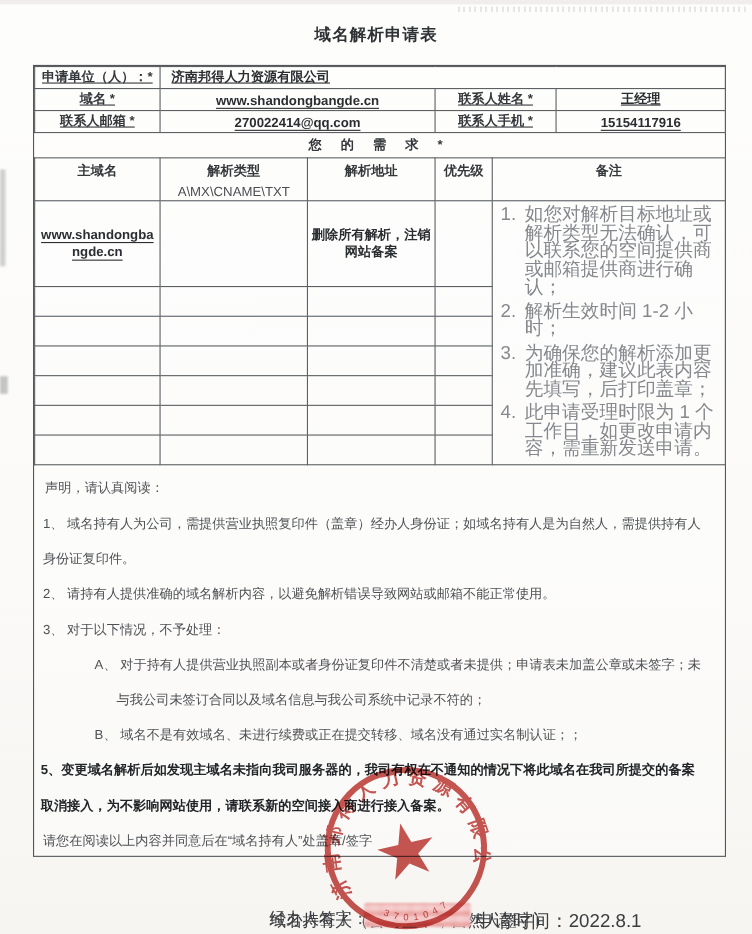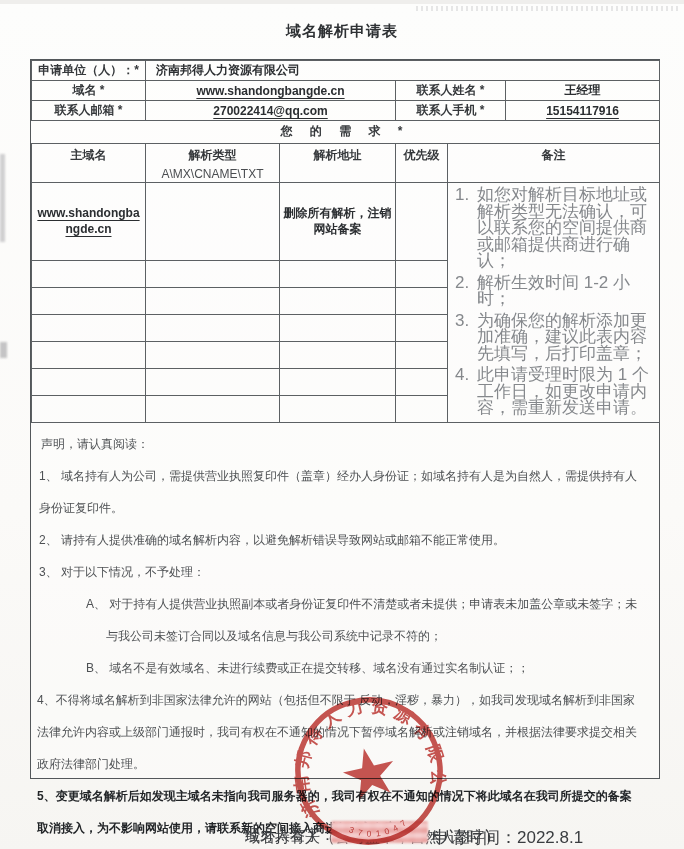--- a/index.html
+++ b/index.html
@@ -42,21 +42,21 @@
     border: 1px solid #53575a;
     background: rgba(255,255,255,.35);
   }
 
   table { border-collapse: collapse; width: 100%; table-layout: fixed; }
   td {
     border: 1px solid #5c6063;
     font-size: 12px; text-align: center; vertical-align: middle;
     overflow: hidden; padding: 1px 2px;
   }
-  .t-info td { height: 17px; }
+  .t-info td { height: 17px; text-decoration: underline; }
   .t-info .lbl { font-weight: bold; color: #35383b; }
   .t-info .val { font-weight: bold; color: #2b2e31; }
   .t-info .val-left { text-align: left; padding-left: 10px; }
   .u { text-decoration: underline; text-underline-offset: 3px; }
 
   .needs-title {
     height: 22px; line-height: 21px; text-align: center;
     font-size: 12px; font-weight: bold; color: #35383b; letter-spacing: 7px;
   }
 
@@ -72,21 +72,21 @@
   .remarks-list { list-style-position: outside; padding-left: 22px; color: #85888c; }
   .remarks-list li {
     font-size: 17px; line-height: 16.5px; margin-bottom: 5px; padding-left: 3px;
   }
 
   .statement {
     height: 443px; padding: 5px 16px 0 6px;
     font-size: 12px; line-height: 32px; color: #4e5154;
   }
   .statement p { margin: 0; }
-  .st-head { padding-left: 4px; }
+  .st-head { padding-left: 4px; font-family: Liberation Mono, monospace; }
   .st-item { padding-left: 2px; }
   .st-sub { padding-left: 69px; text-indent: -20px; }
   .st-bold { font-weight: bold; color: #222528; }
 
   .footer-holder {
     position: absolute; left: 245px; top: 824px;
     font-size: 15px; color: #3a3d40;
   }
   .footer-sign { position: absolute; left: 245px; top: 822px; font-size: 15px; color: #3a3d40; }
   .footer-time { position: absolute; left: 432px; top: 822px; font-size: 17px; color: #3a3d40; }
@@ -222,21 +222,20 @@
     </tbody>
       </table>
 
     <div class="statement">
       <p class="st-head">声明，请认真阅读：</p>
       <p class="st-item">1、 域名持有人为公司，需提供营业执照复印件（盖章）经办人身份证；如域名持有人是为自然人，需提供持有人身份证复印件。</p>
       <p class="st-item">2、 请持有人提供准确的域名解析内容，以避免解析错误导致网站或邮箱不能正常使用。</p>
       <p class="st-item">3、 对于以下情况，不予处理：</p>
       <p class="st-sub">A、 对于持有人提供营业执照副本或者身份证复印件不清楚或者未提供；申请表未加盖公章或未签字；未与我公司未签订合同以及域名信息与我公司系统中记录不符的；</p>
       <p class="st-sub">B、 域名不是有效域名、未进行续费或正在提交转移、域名没有通过实名制认证；；</p>
-      <p>4、不得将域名解析到非国家法律允许的网站（包括但不限于 反动，淫秽，暴力），如我司发现域名解析到非国家法律允许内容或上级部门通报时，我司有权在不通知的情况下暂停域名解析或注销域名，并根据法律要求提交相关政府法律部门处理。</p>
       <p class="st-bold">5、变更域名解析后如发现主域名未指向我司服务器的，我司有权在不通知的情况下将此域名在我司所提交的备案取消接入，为不影响网站使用，请联系新的空间接入商进行接入备案。</p>
       <p class="st-item">请您在阅读以上内容并同意后在“域名持有人”处盖章/签字</p>
     </div>
   </div>
 
   <div class="footer-holder">域名持有人（公司盖章，自然人签字）</div>
   <div class="footer-sign">经办人签字：</div>
   <div class="redaction"></div>
   <div class="footer-time"><span>申请时间：</span><span>2022.8.1</span></div>
 

